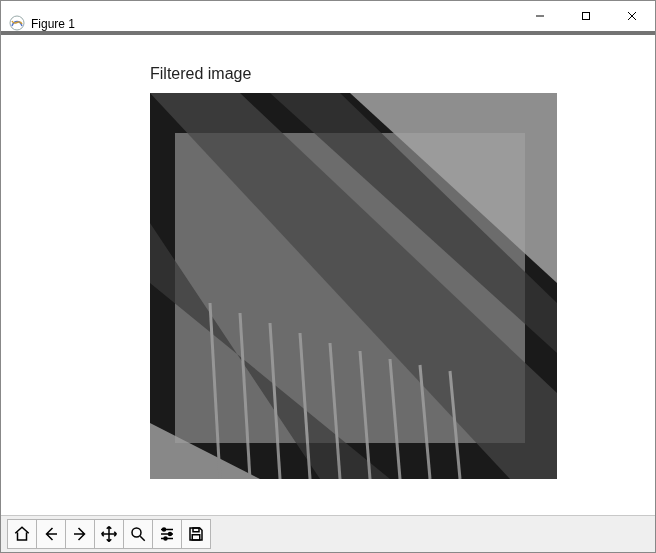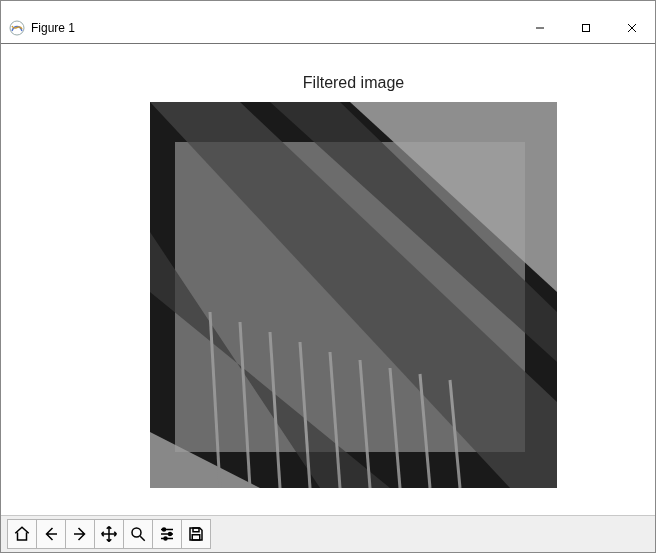--- a/index.html
+++ b/index.html
@@ -1,24 +1,24 @@
 <!DOCTYPE html>
 <html><head>
 <meta charset="utf-8">
 <style>
   html,body{margin:0;padding:0;font-family:"Segoe UI",Arial,sans-serif;font-size:13px;background:#fff;color:#000}
   .window{width:656px;height:553px;border:1px solid #888;box-sizing:border-box;display:flex;flex-direction:column;background:#fff;position:relative}
-  .titlebar{height:30px;display:flex;align-items:center;padding:12px 0 0 8px;border-bottom:1px solid #737373;background:#fff}
+  .titlebar{height:30px;display:flex;align-items:flex-end;padding:0 0 0 8px;border-bottom:4px solid #737373;background:#fff}
   .titlebar .app-icon{width:16px;height:16px;margin-right:6px;display:flex;align-items:center;justify-content:center}
   .titlebar .title{flex:0 0 auto;font-size:12px;color:#000}
   .titlebar .spacer{flex:1}
   .winbtn{width:46px;height:30px;display:flex;align-items:center;justify-content:center;cursor:pointer}
   .content{flex:1;position:relative;overflow:hidden}
   .plot-area{position:absolute;left:149px;top:58px;width:407px;height:386px;}
-  .plot-title{position:absolute;left:149px;top:30px;width:407px;text-align:center;font-size:16px;color:#222}
+  .plot-title{position:absolute;left:149px;top:30px;width:407px;text-align:left;font-size:16px;color:#222}
   .axis text{font-size:12px;fill:#333}
   .toolbar{height:36px;background:#efefef;border-top:1px solid #c8c8c8;display:flex;align-items:center;padding:0 6px;gap:0}
   .tbtn{width:28px;height:28px;border:1px solid #b5b5b5;background:#fafafa;display:flex;align-items:center;justify-content:center;cursor:pointer;margin-right:-1px}
   .tbtn svg{width:18px;height:18px;stroke:#000;fill:none;stroke-width:2}
   .gimg{stroke:#888}
 </style>
 </head>
 <body>
 
 <div class="window">

